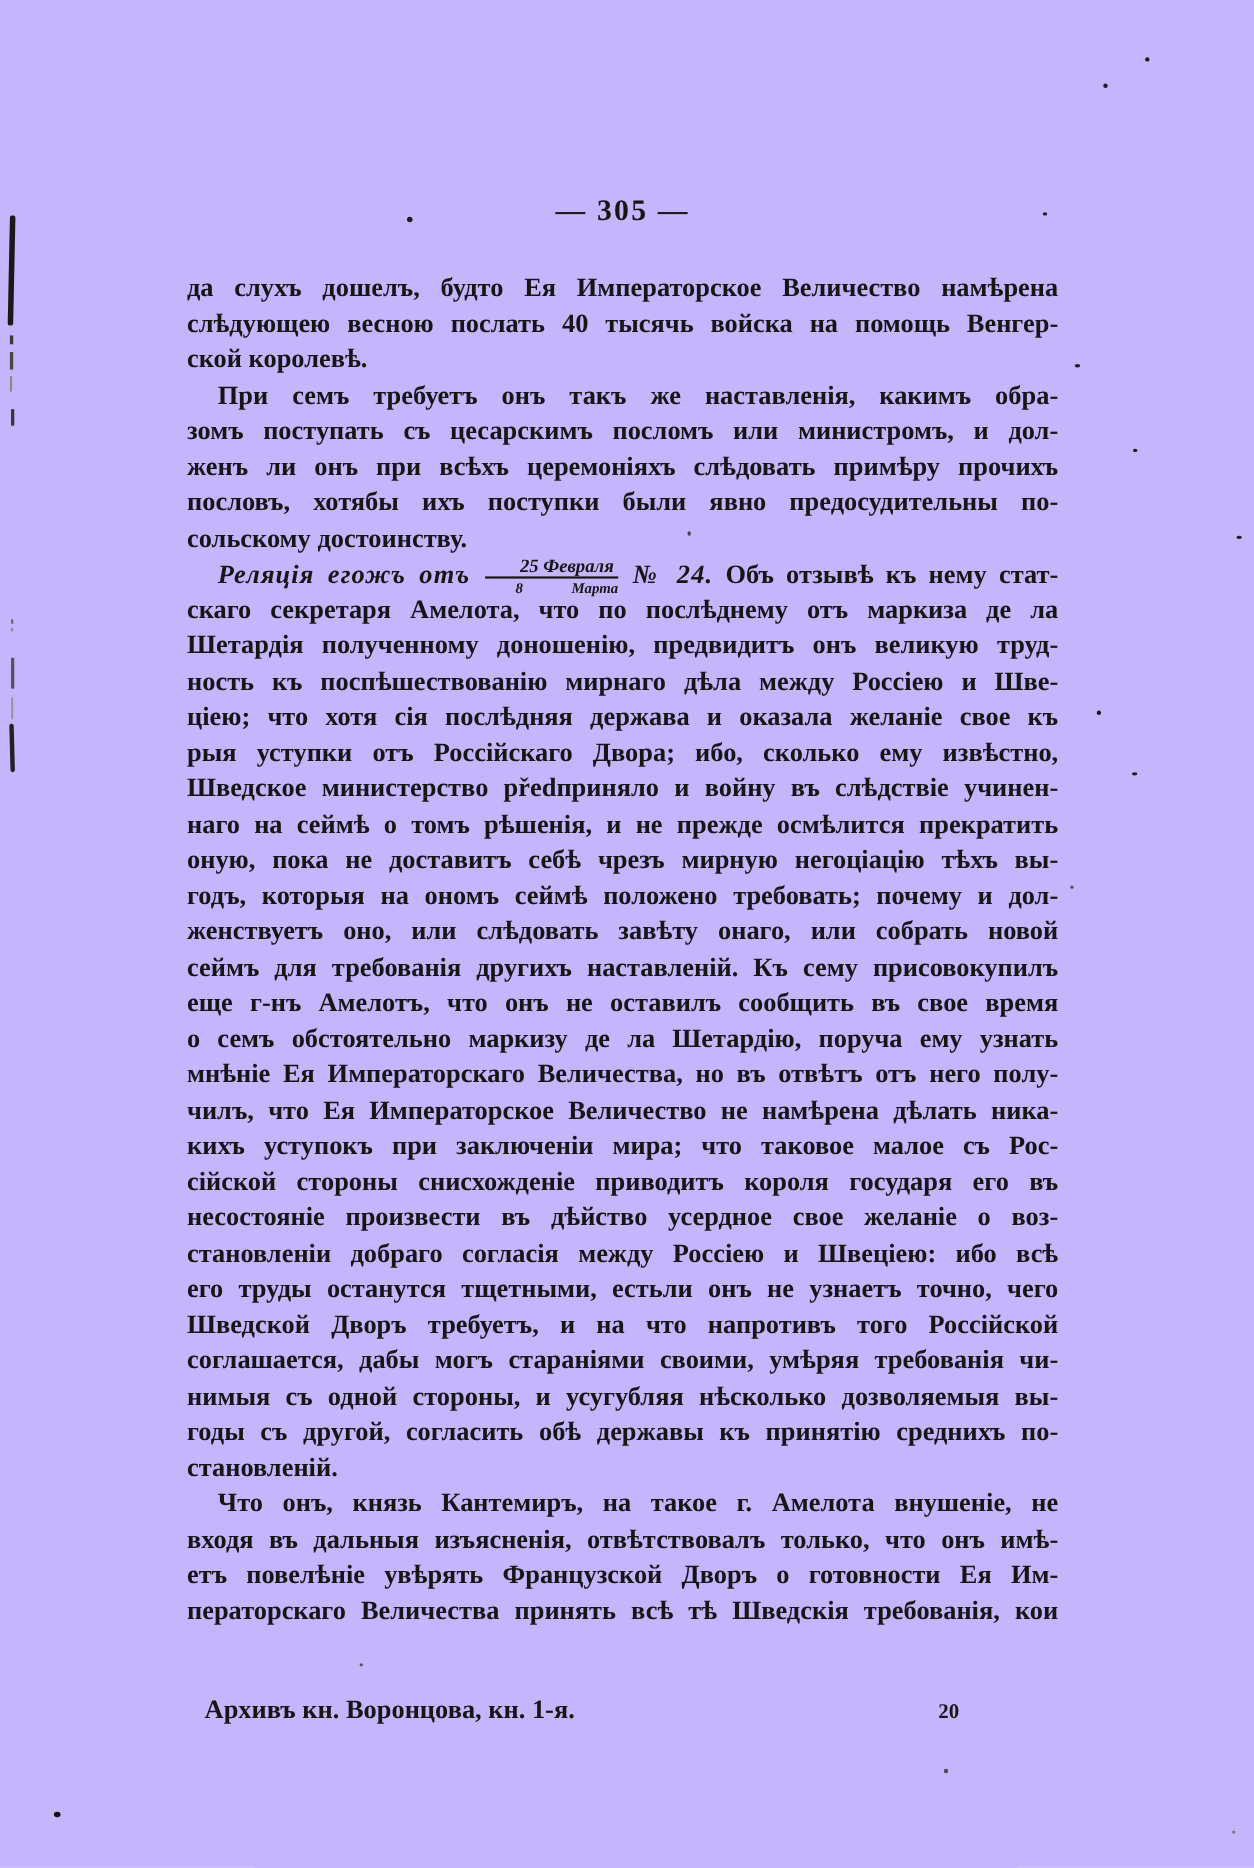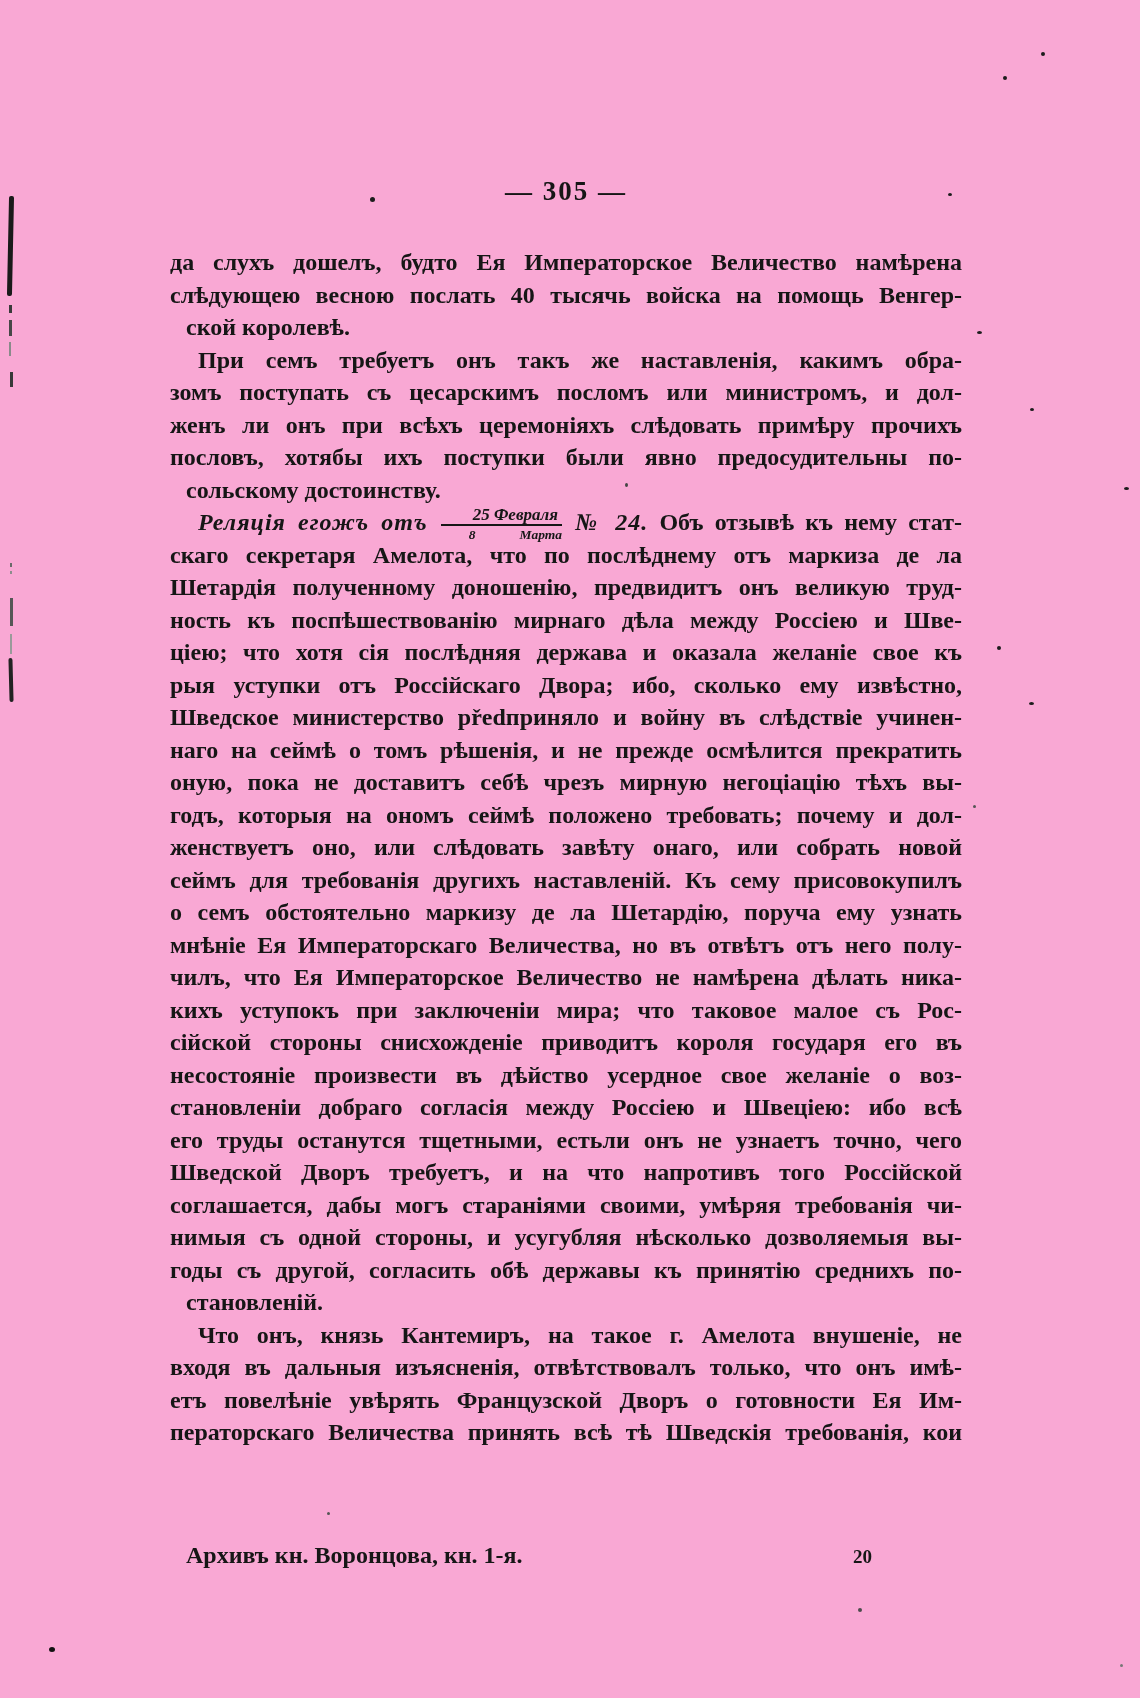--- a/index.html
+++ b/index.html
@@ -4,35 +4,35 @@
 <style>
   html,body{margin:0;padding:0;}
   body{
     width:1140px;height:1698px;
     background:#f6f6f3;
     font-family:"Liberation Serif","DejaVu Serif",serif;
     overflow:hidden;
   }
   .page{
     position:relative;width:1140px;height:1698px;
-    background:#f9a8d4;color:#161616;
+    background:#c4b5fd;color:#161616;
   }
   .page-number{
     position:absolute;left:170px;top:176px;width:792px;
     text-align:center;font-size:27px;font-weight:bold;
     letter-spacing:2px;
   }
   .text-block{
     position:absolute;left:170px;top:246px;width:792px;
     font-size:24px;font-weight:bold;line-height:32.5px;
     color:#161616;
   }
   .line{white-space:normal;height:32.5px;}
   .line.justify{text-align:justify;text-align-last:justify;}
-  .line.left{text-align:right;text-align-last:left;margin-left:16px;}
+  .line.left{text-align:right;text-align-last:left;}
   .line.indent{text-indent:28px;}
   .it{font-style:italic;letter-spacing:1px;}
   .frac{
     display:inline-block;text-align:center;vertical-align:-9px;
     line-height:1;margin:0 2px;
   }
   .frac .ft{
     display:block;font-size:17px;font-style:italic;font-weight:bold;
     border-bottom:2px solid #161616;padding:0 4px 1px;letter-spacing:0;
   }
@@ -96,20 +96,21 @@
       <div class="line justify">Шетардія полученному доношенію, предвидитъ онъ великую труд-</div>
       <div class="line justify">ность къ поспѣшествованію мирнаго дѣла между Россіею и Шве-</div>
       <div class="line justify">ціею; что хотя сія послѣдняя держава и оказала желаніе свое къ</div>
       <div class="line justify">рыя уступки отъ Россійскаго Двора; ибо, сколько ему извѣстно,</div>
       <div class="line justify">Шведское министерство předприняло и войну въ слѣдствіе учинен-</div>
       <div class="line justify">наго на сеймѣ о томъ рѣшенія, и не прежде осмѣлится прекратить</div>
       <div class="line justify">оную, пока не доставитъ себѣ чрезъ мирную негоціацію тѣхъ вы-</div>
       <div class="line justify">годъ, которыя на ономъ сеймѣ положено требовать; почему и дол-</div>
       <div class="line justify">женствуетъ оно, или слѣдовать завѣту онаго, или собрать новой</div>
       <div class="line justify">сеймъ для требованія другихъ наставленій. Къ сему присовокупилъ</div>
+      <div class="line justify">еще г-нъ Амелотъ, что онъ не оставилъ сообщить въ свое время</div>
       <div class="line justify">о семъ обстоятельно маркизу де ла Шетардію, поруча ему узнать</div>
       <div class="line justify">мнѣніе Ея Императорскаго Величества, но въ отвѣтъ отъ него полу-</div>
       <div class="line justify">чилъ, что Ея Императорское Величество не намѣрена дѣлать ника-</div>
       <div class="line justify">кихъ уступокъ при заключеніи мира; что таковое малое съ Рос-</div>
       <div class="line justify">сійской стороны снисхожденіе приводитъ короля государя его въ</div>
       <div class="line justify">несостояніе произвести въ дѣйство усердное свое желаніе о воз-</div>
       <div class="line justify">становленіи добраго согласія между Россіею и Швеціею: ибо всѣ</div>
       <div class="line justify">его труды останутся тщетными, естьли онъ не узнаетъ точно, чего</div>
       <div class="line justify">Шведской Дворъ требуетъ, и на что напротивъ того Россійской</div>
       <div class="line justify">соглашается, дабы могъ стараніями своими, умѣряя требованія чи-</div>

